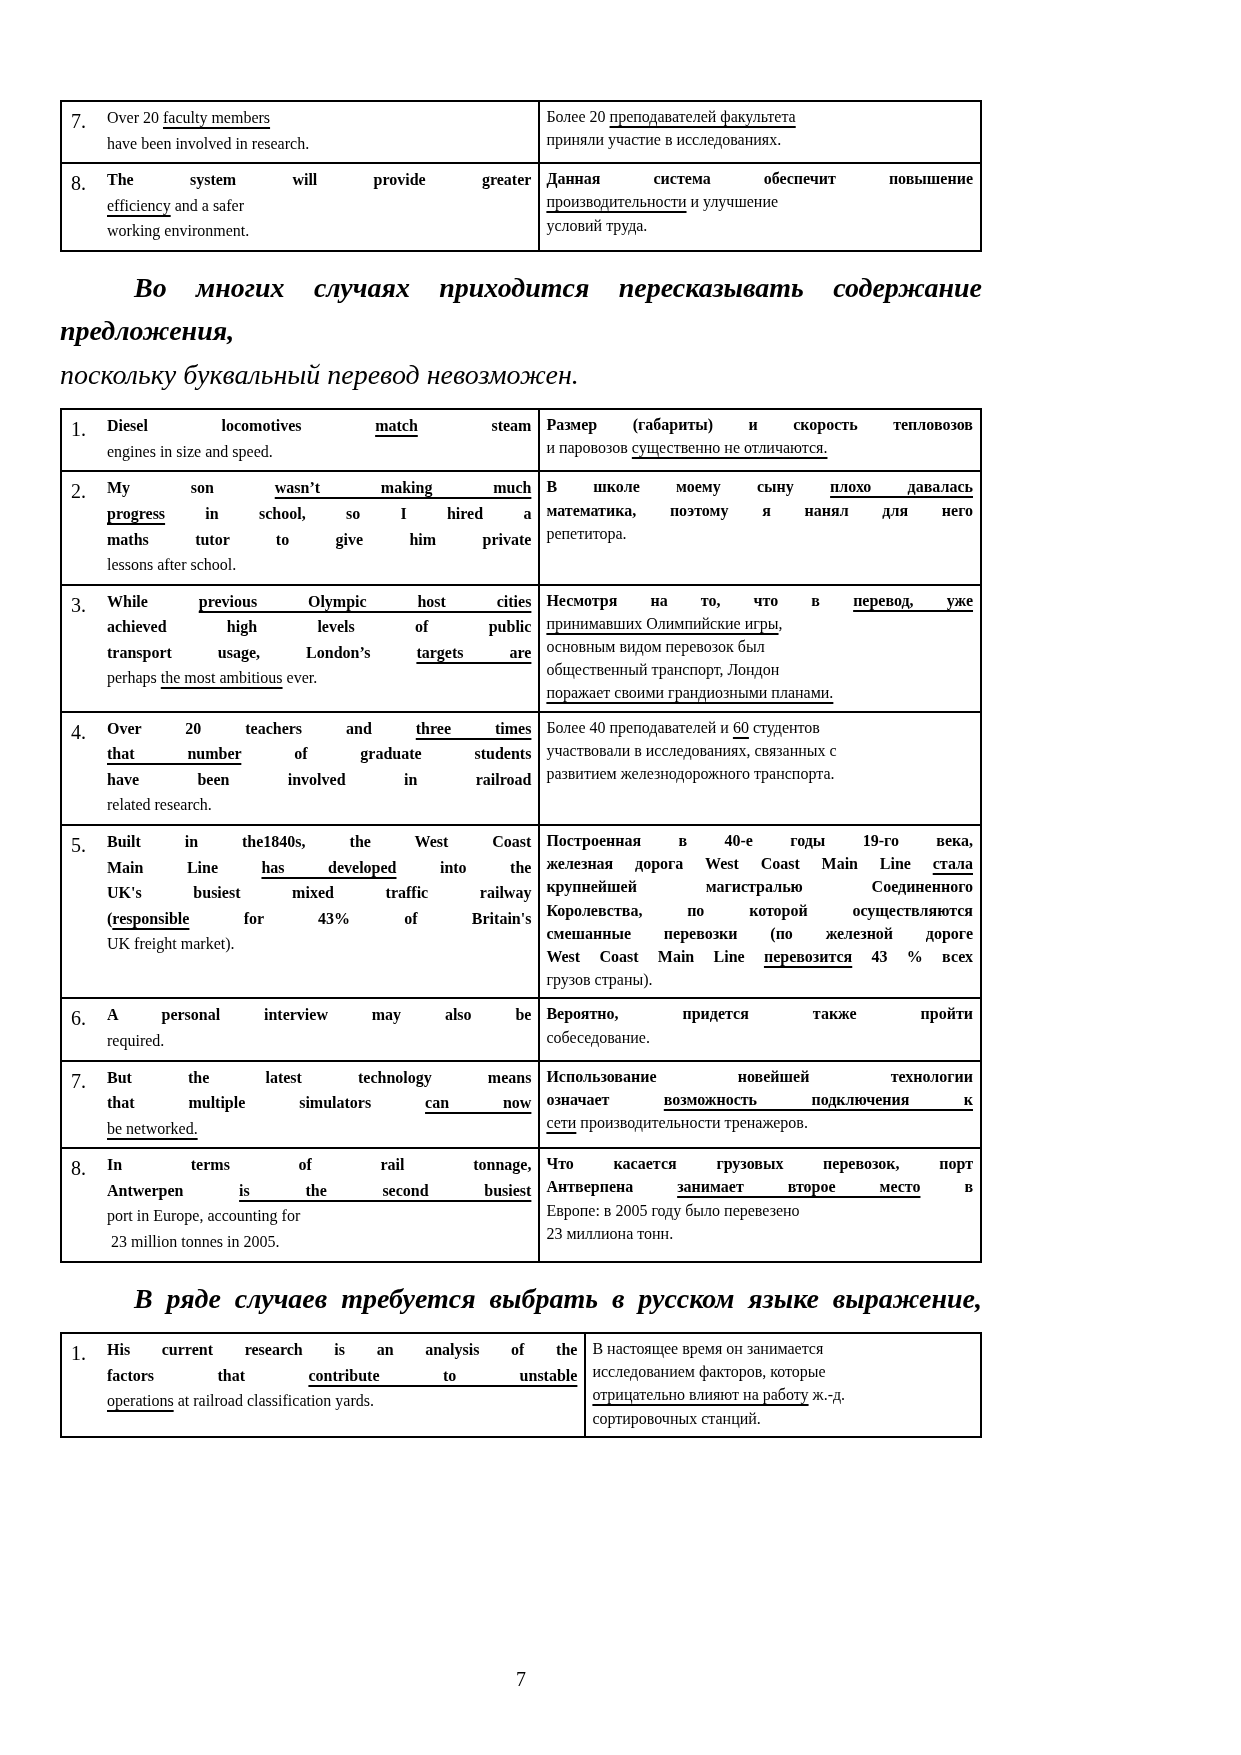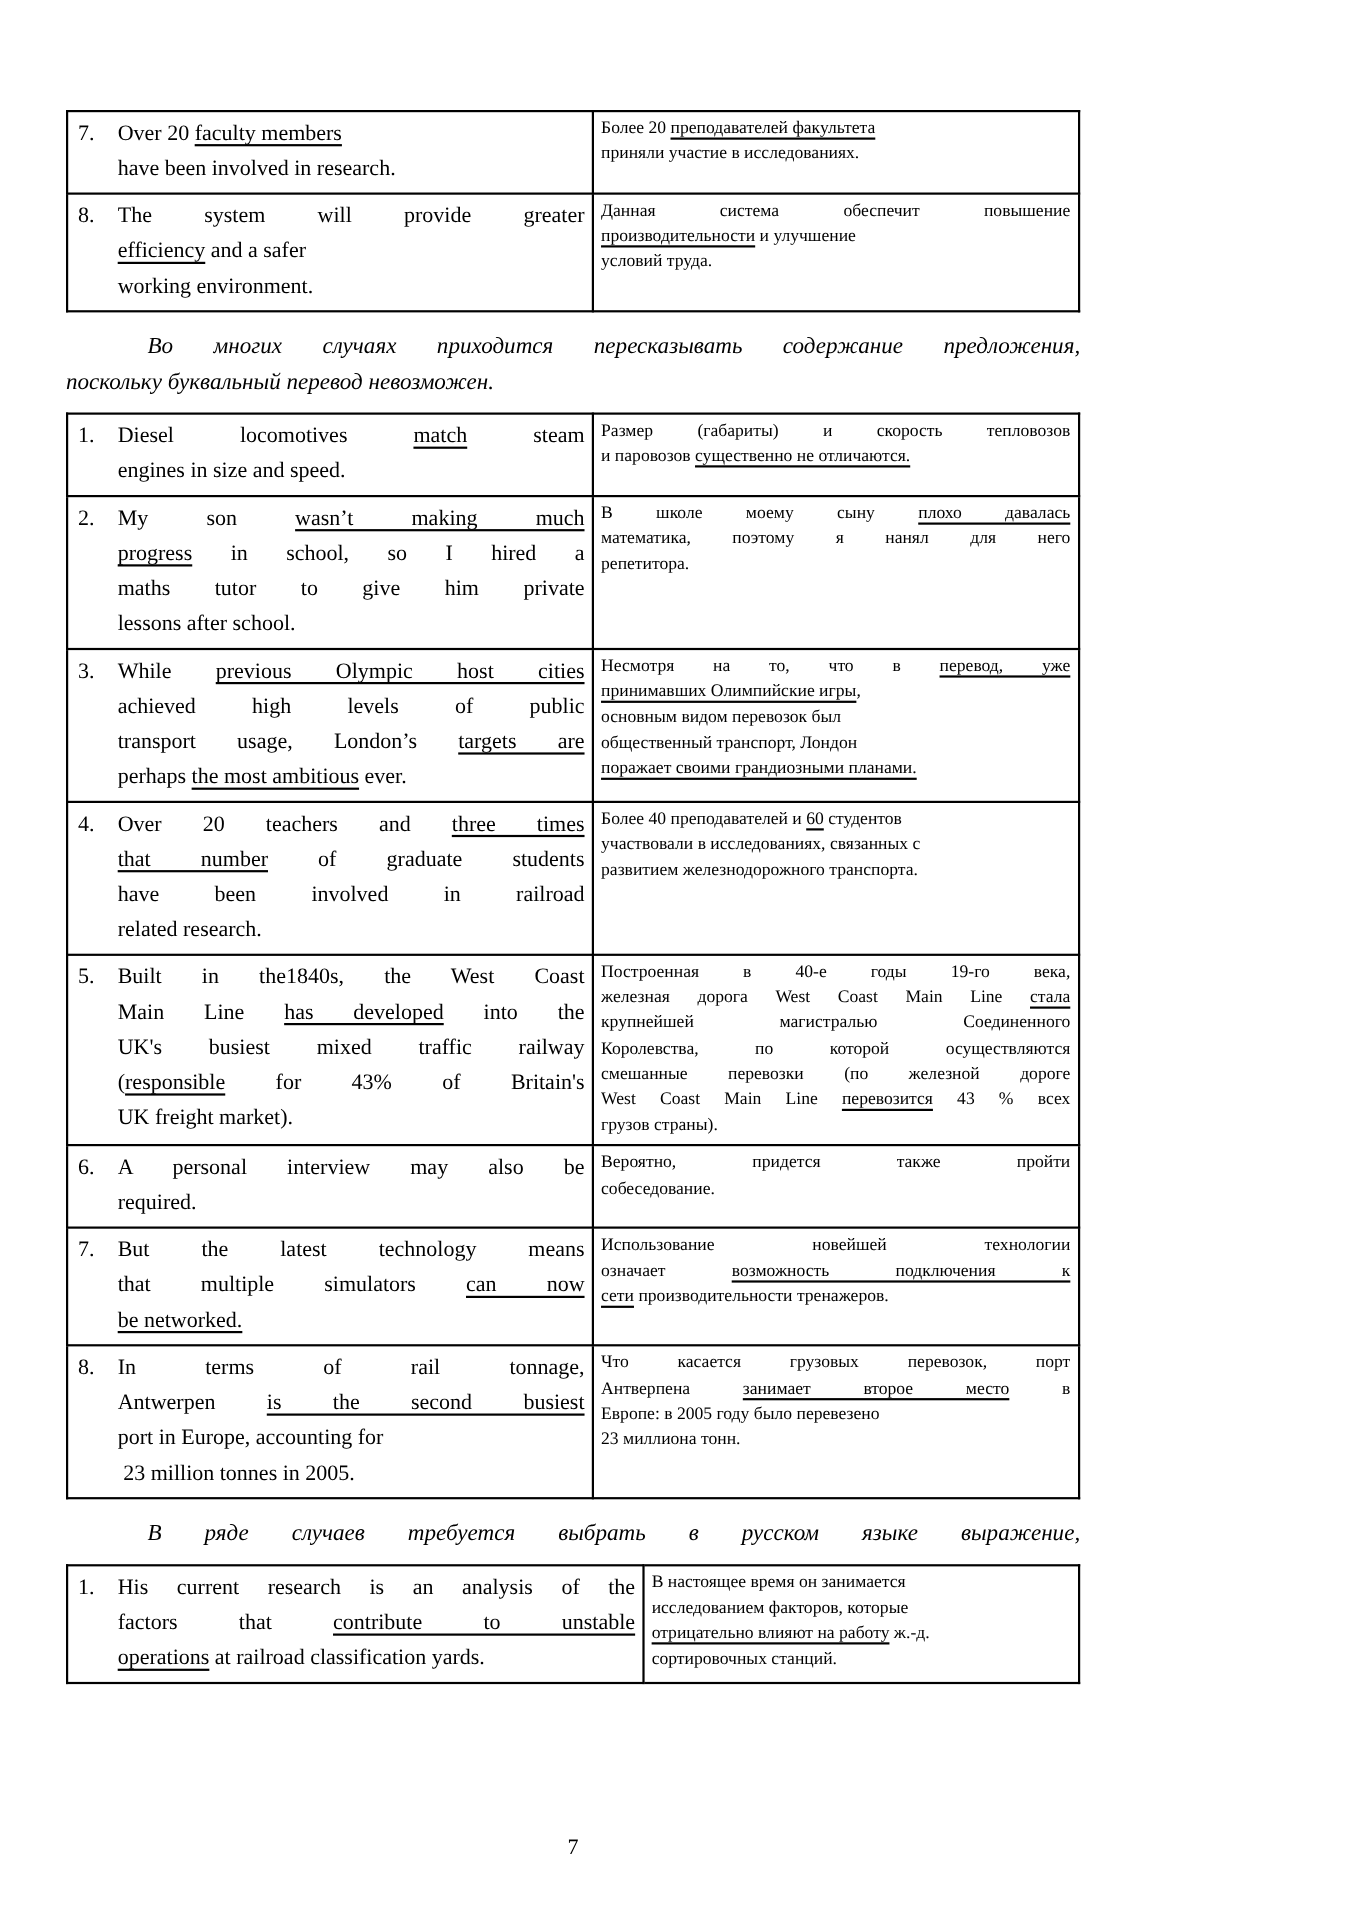--- a/index.html
+++ b/index.html
@@ -6,27 +6,27 @@
   body{width:1241px;height:1755px;color:#000;font-family:"Liberation Serif","DejaVu Serif",serif;}
   .page{position:relative;width:1241px;height:1755px;background:#fff;overflow:hidden;}
   .content{position:absolute;left:60px;top:100px;width:922px;}
   table.ttable{border-collapse:collapse;width:100%;table-layout:fixed;}
   table.ttable td{border:2px solid #000;vertical-align:top;padding:3px 7px 6px 6px;}
   .t12 .en-col{width:52%;} .t12 .ru-col{width:48%;}
   .t3  .en-col{width:57%;} .t3  .ru-col{width:43%;}
   .enwrap{display:flex;}
   .rownum{flex:0 0 36px;padding-left:3px;font-size:20px;line-height:1.6;}
   .celltext{flex:1;min-width:0;}
-  .cell-en .tline{font-size:20px;line-height:1.6;}
+  .cell-en .tline{font-size:16px;line-height:1.6;}
   .cell-ru .tline{font-size:16px;line-height:1.45;}
   .tline{white-space:pre-wrap;text-align:left;}
-  .tline.just{text-align:justify;text-align-last:justify;}
+  .tline.just{text-align:justify;text-align-last:justify;font-weight:bold;}
   .ul{text-decoration:underline;text-decoration-thickness:1.6px;text-underline-offset:4px;text-decoration-skip-ink:none;}
   .para{font-style:italic;font-size:21px;margin:14px 0 12px 0;}
-  .para .tline{font-size:21px;line-height:1.55;}
+  .para .tline{font-size:28px;line-height:1.55;}
   .para .tline:first-child{text-indent:74px;}
   .pagenum{position:absolute;left:60px;top:1668px;width:922px;text-align:center;font-size:20px;}
 </style>
 </head>
 <body>
 
 <div class="page">
   <div class="content">
 
     <table class="ttable t12">

